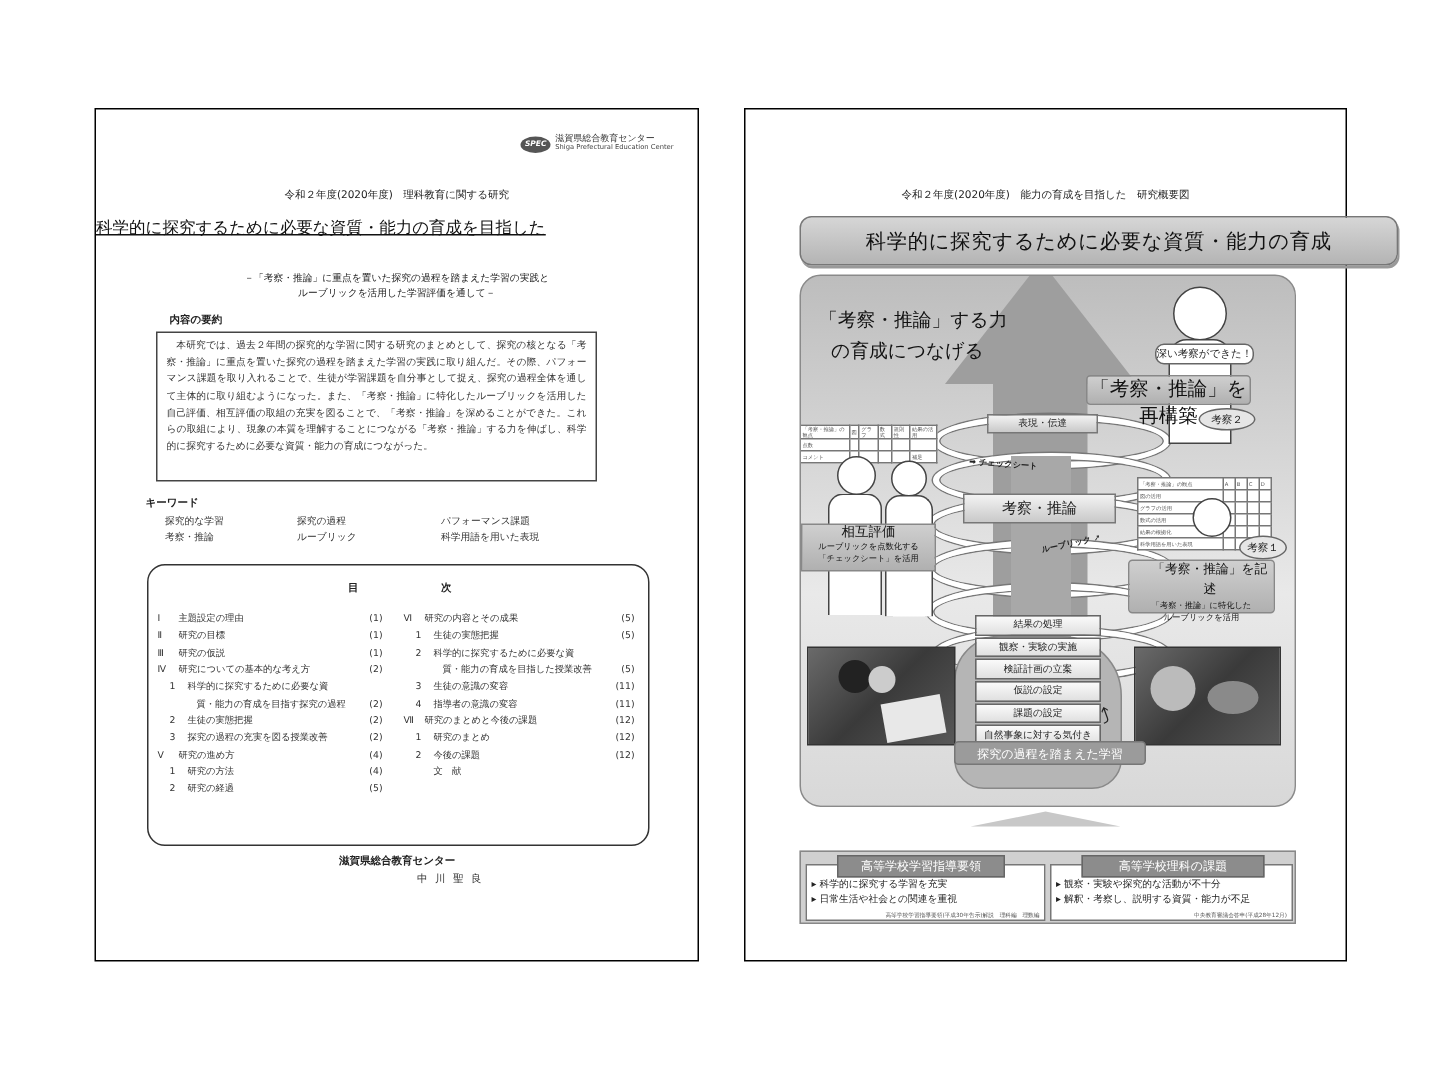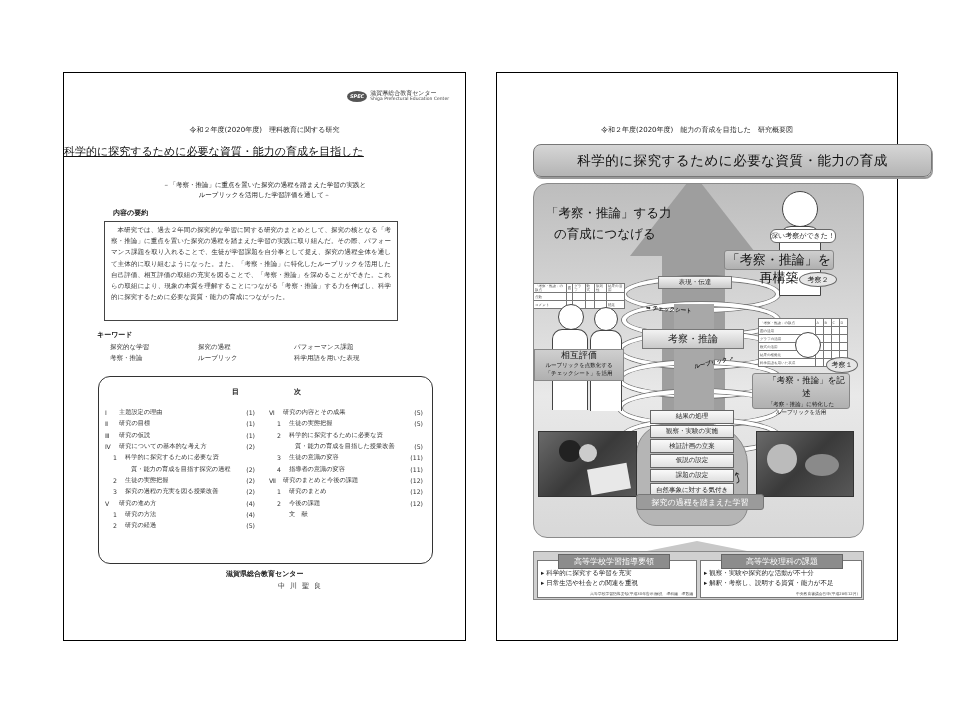--- a/index.html
+++ b/index.html
@@ -45,21 +45,21 @@
   .bubble{position:absolute;background:#fff;border:1px solid #666;border-radius:6px;font-size:7px;display:flex;align-items:center;justify-content:center;}
   .grey-box{position:absolute;background:linear-gradient(#cfcfcf,#b0b0b0);border:1px solid #888;color:#111;text-align:center;}
   .mini-table{position:absolute;border-collapse:collapse;background:#fff;font-size:3.5px;color:#555;}
   .mini-table td{border:0.6px solid #777;padding:0 1px;height:7px;}
   .photo{position:absolute;background:linear-gradient(135deg,#6a6a6a,#3a3a3a 50%,#585858);border:1px solid #333;overflow:hidden;}
   .photo .blob{position:absolute;border-radius:50%;}
   .steps{position:absolute;left:114px;top:338px;width:80px;}
   .step{height:11.5px;margin-bottom:1.2px;background:linear-gradient(#fafafa,#e0e0e0);border:1px solid #666;font-size:6.5px;display:flex;align-items:center;justify-content:center;color:#222;}
   .hand{position:absolute;background:#b5b5b5;border:1px solid #888;}
   .process-label{position:absolute;left:99px;top:455px;width:122px;height:14px;background:#9b9b9b;color:#fff;font-size:8px;border-radius:3px;display:flex;align-items:center;justify-content:center;border:1px solid #777;}
-  .bottom-wrap{position:absolute;left:36px;top:478px;width:331px;height:49px;background:#d0d0d0;border:1px solid #888;box-sizing:border-box;}
+  .bottom-wrap{position:absolute;left:36px;top:494px;width:331px;height:49px;background:#d0d0d0;border:1px solid #888;box-sizing:border-box;}
   .bot-box{position:absolute;top:8px;height:38px;background:#fff;border:1px solid #777;box-sizing:border-box;font-size:6.5px;color:#222;}
   .bot-head{position:absolute;top:-7px;height:13px;background:#8c8c8c;color:#fff;font-size:8px;display:flex;align-items:center;justify-content:center;border:1px solid #666;}
   .bot-items{position:absolute;left:3px;top:8px;line-height:9.5px;}
   .bot-src{position:absolute;right:3px;bottom:1px;font-size:3.8px;color:#555;}
 </style>
 </head>
 <body>
 
 <div class="page" id="left">
   <div class="logo">

